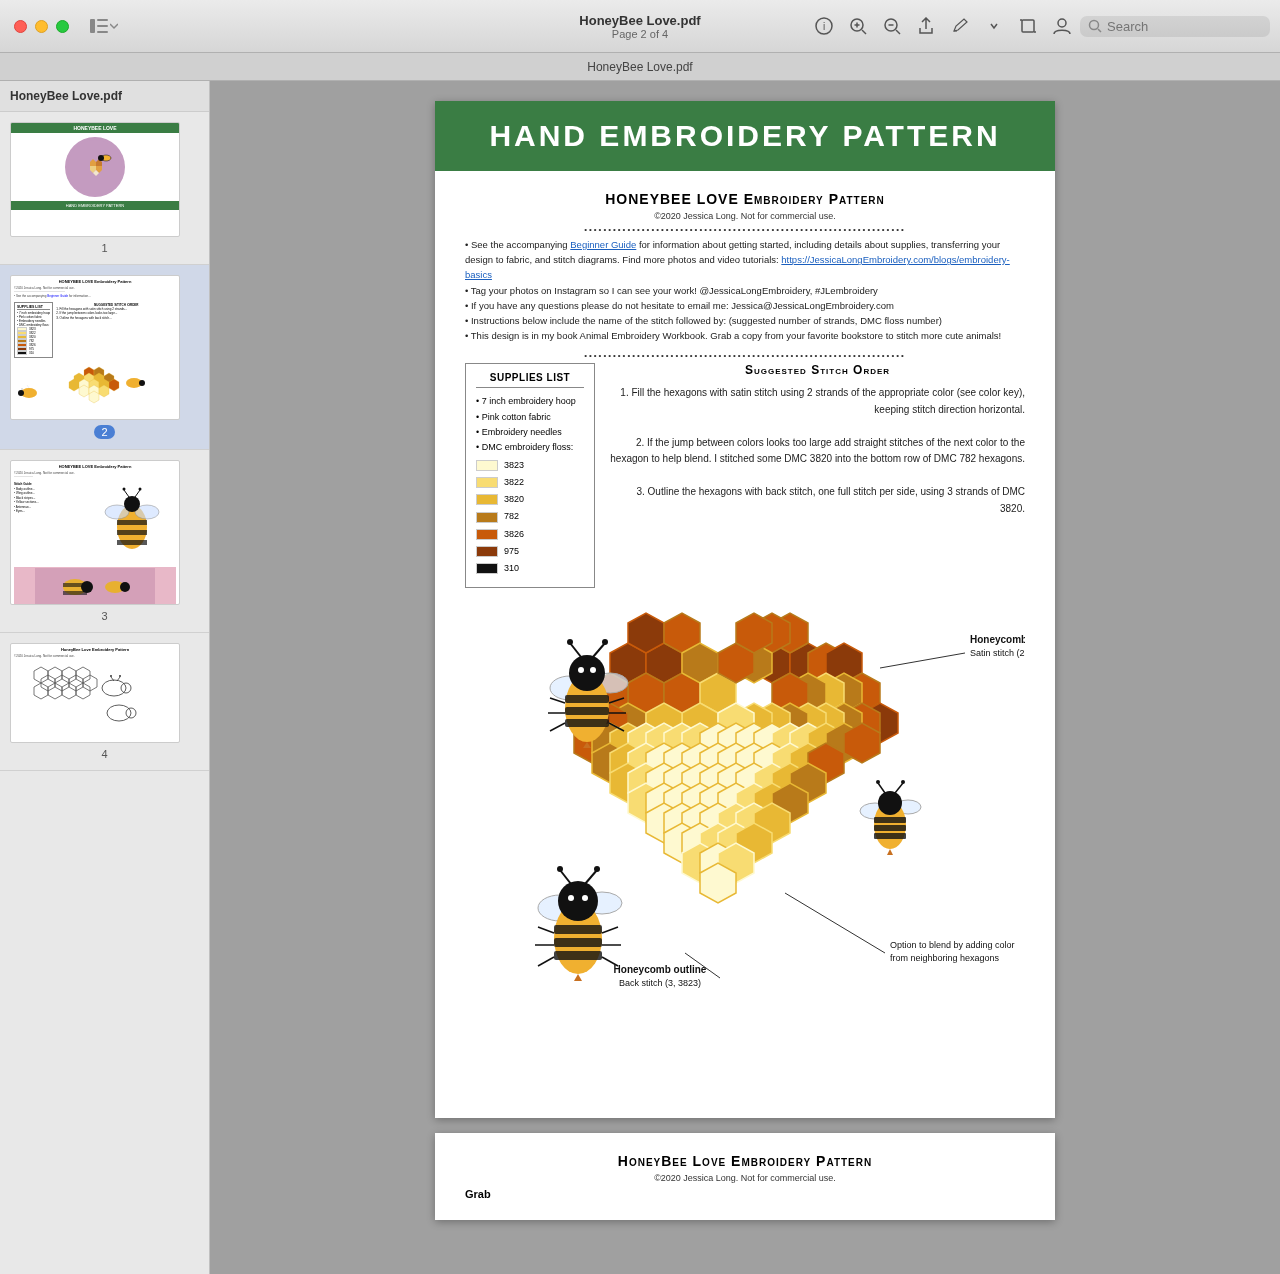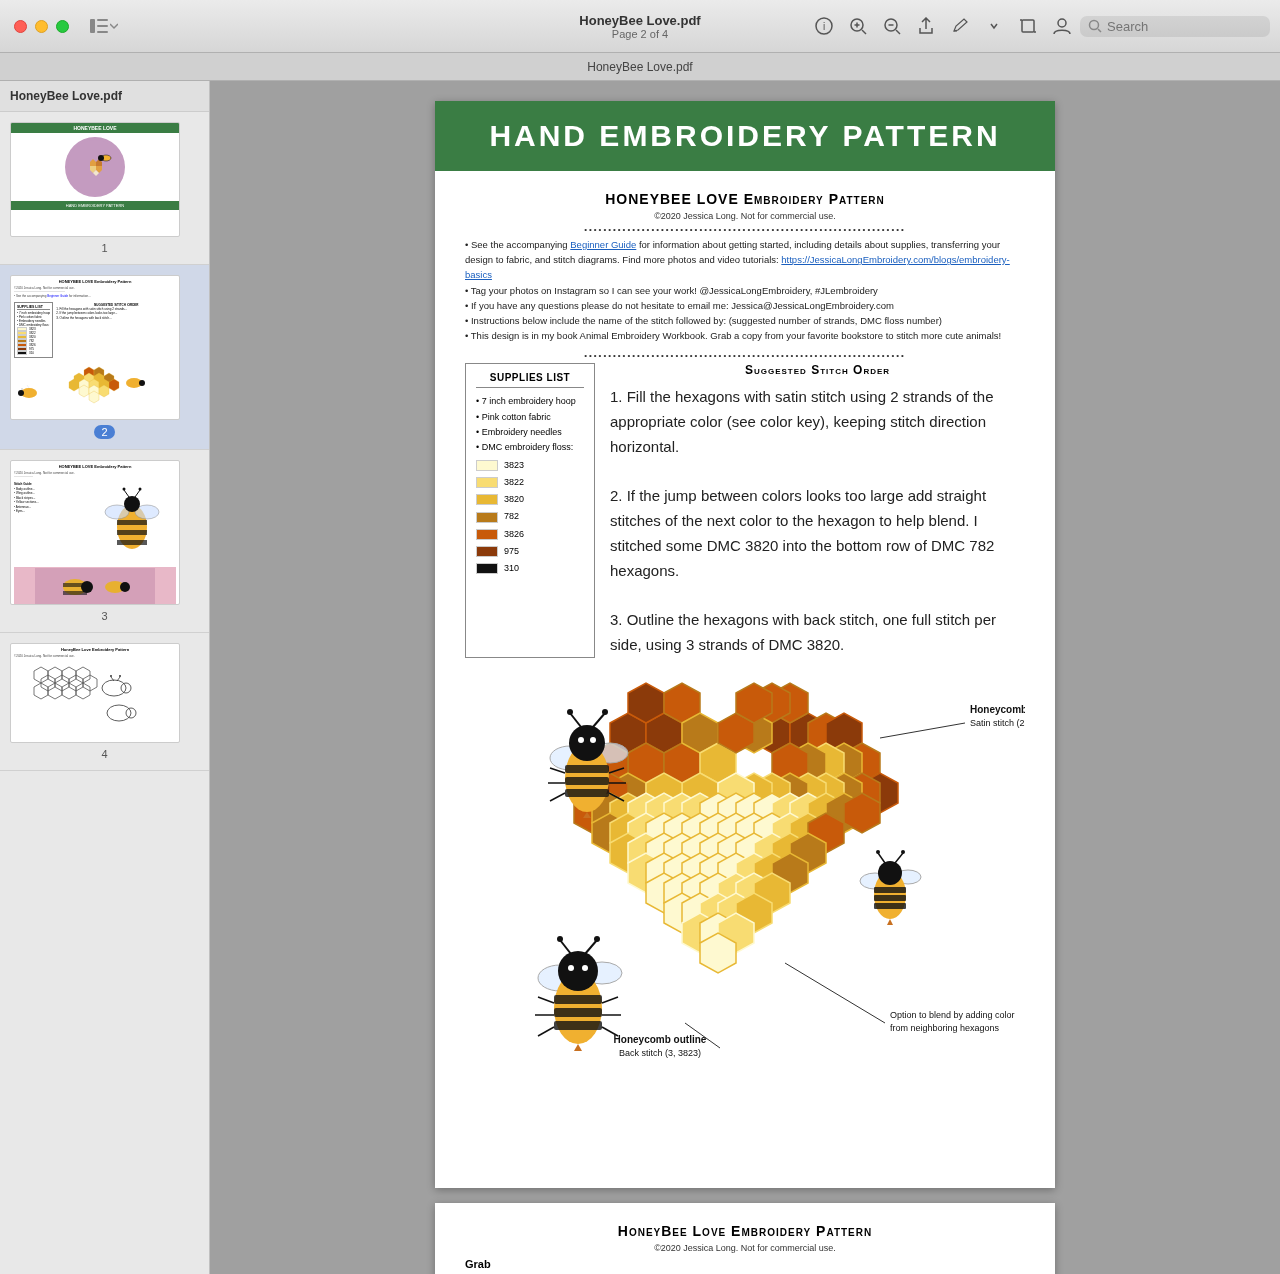--- a/index.html
+++ b/index.html
@@ -278,21 +278,21 @@
 
     .stitch-order { flex: 1; }
     .stitch-title {
       font-weight: bold;
       font-size: 12px;
       font-variant: small-caps;
       letter-spacing: 1px;
       text-align: center;
       margin-bottom: 8px;
     }
-    .stitch-text { font-size: 15px; line-height: 1.65; color: #222; }
+    .stitch-text { font-size: 10px; line-height: 1.65; color: #222; text-align: right; }
 
     
     .diagram-area {
       position: relative;
       margin: 10px 0;
       height: 480px;
     }
 
     
     .page3-teaser {

